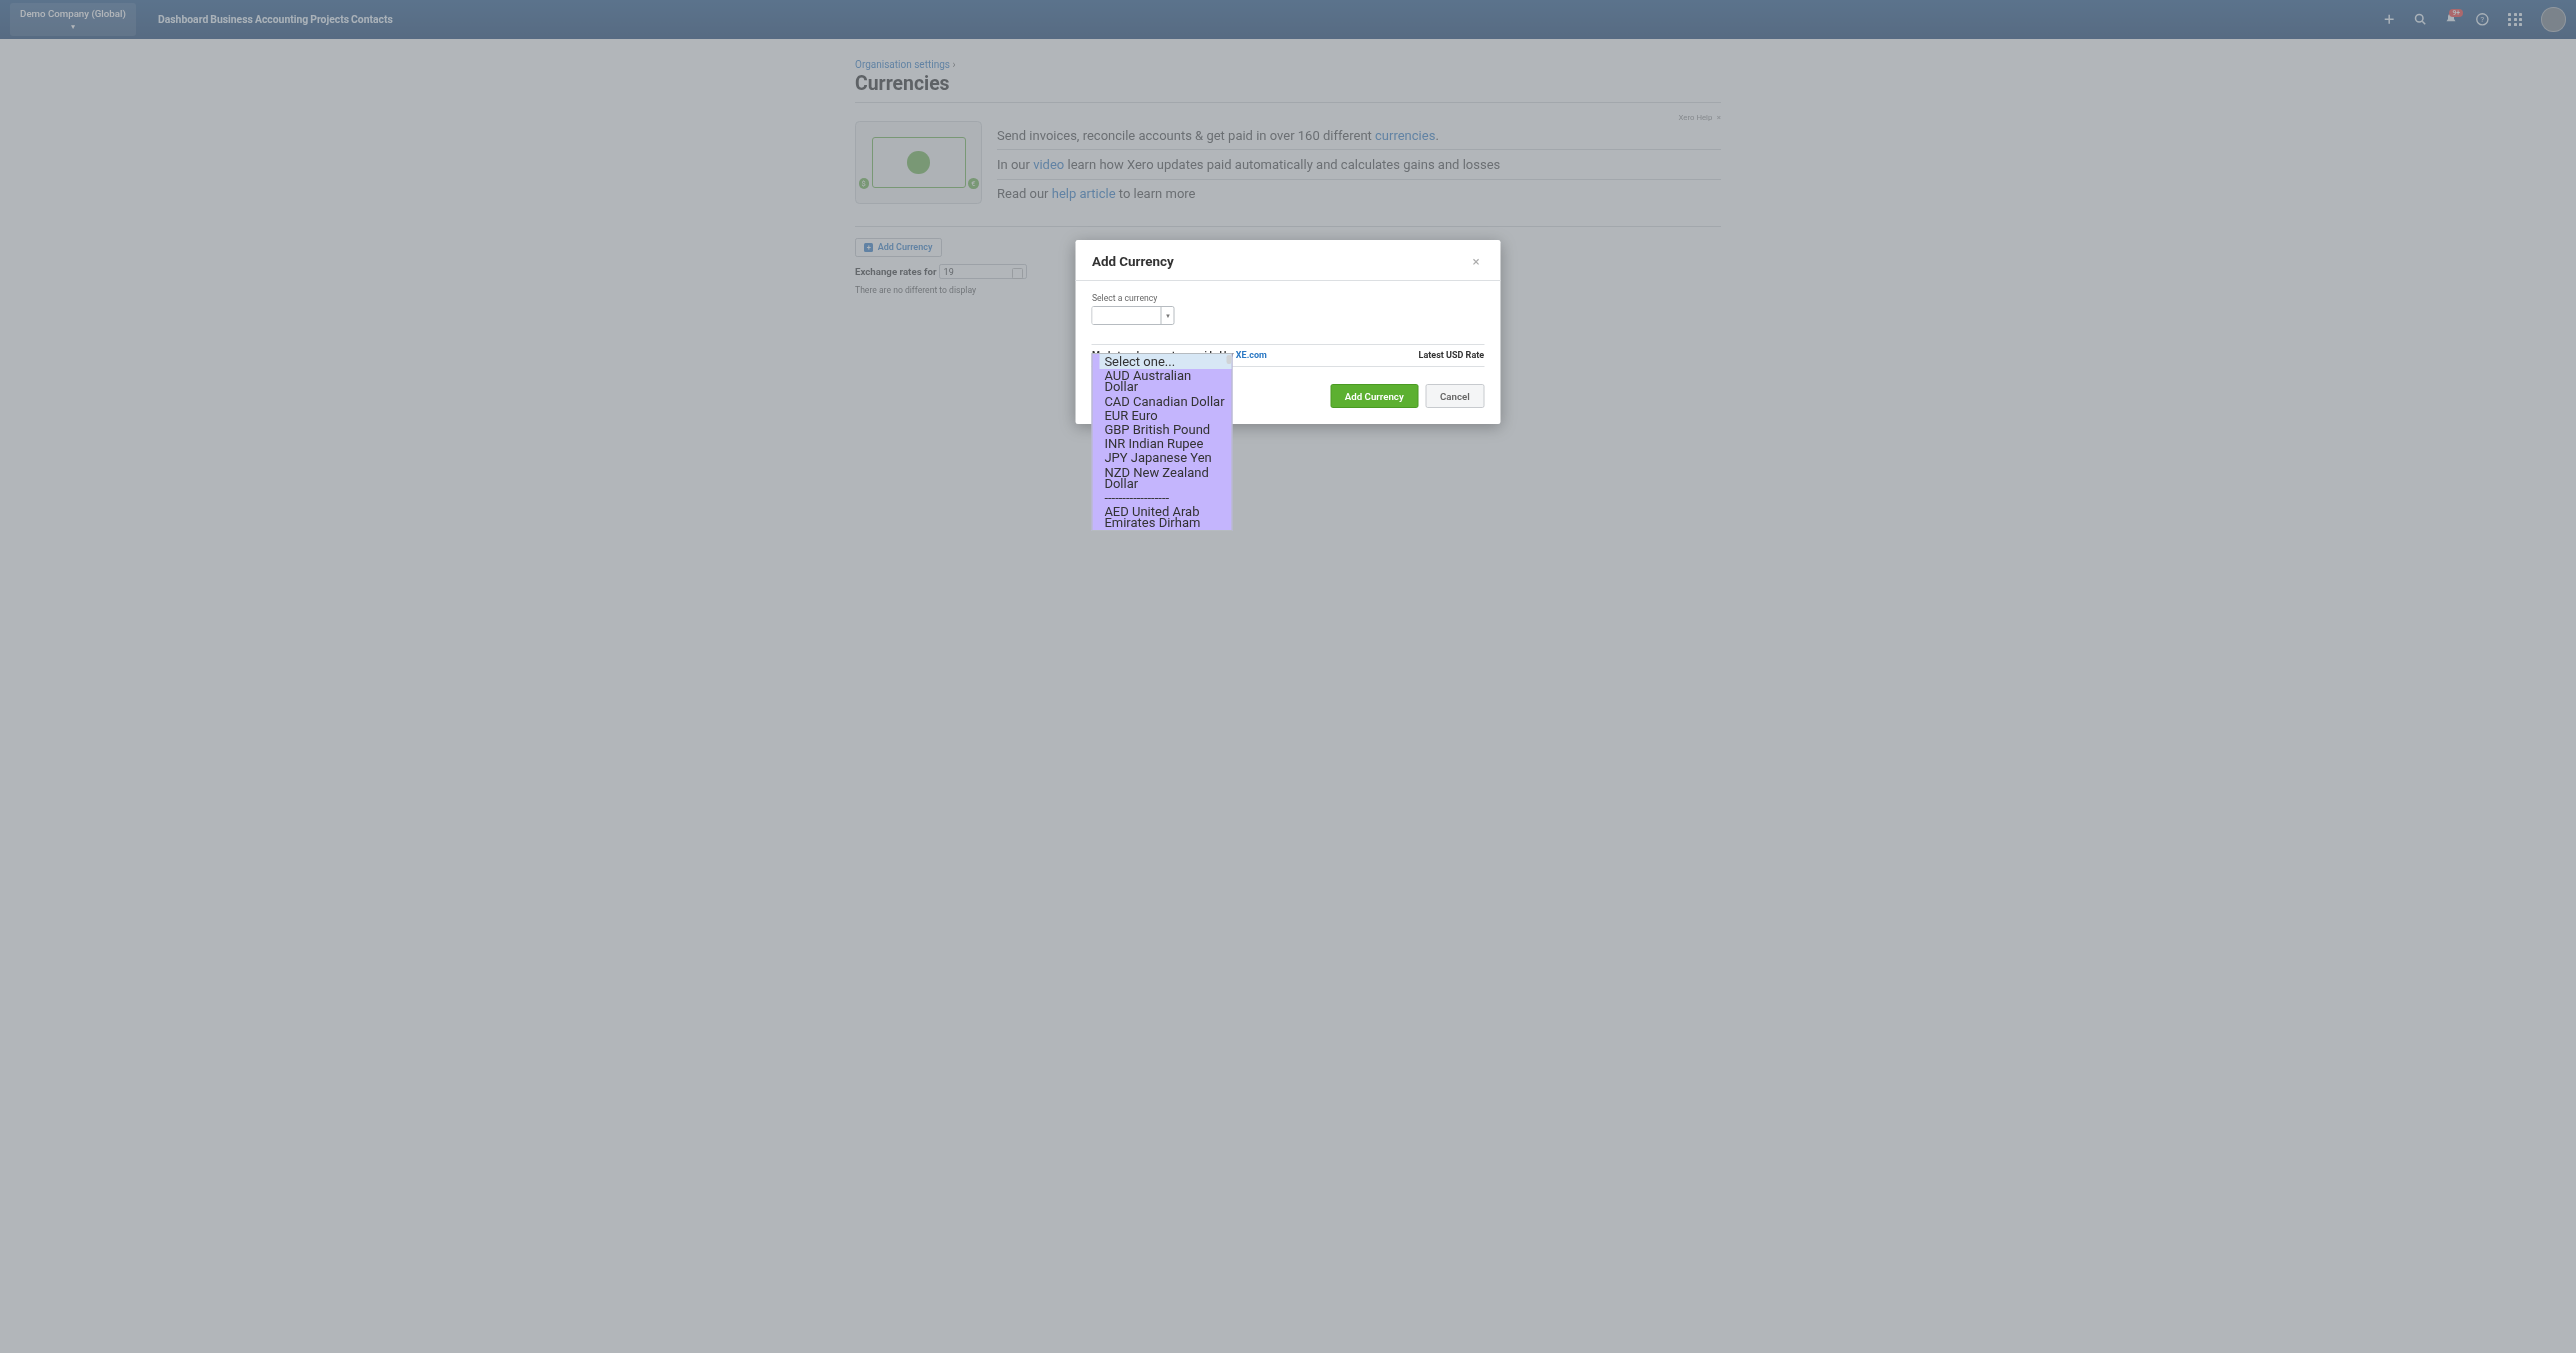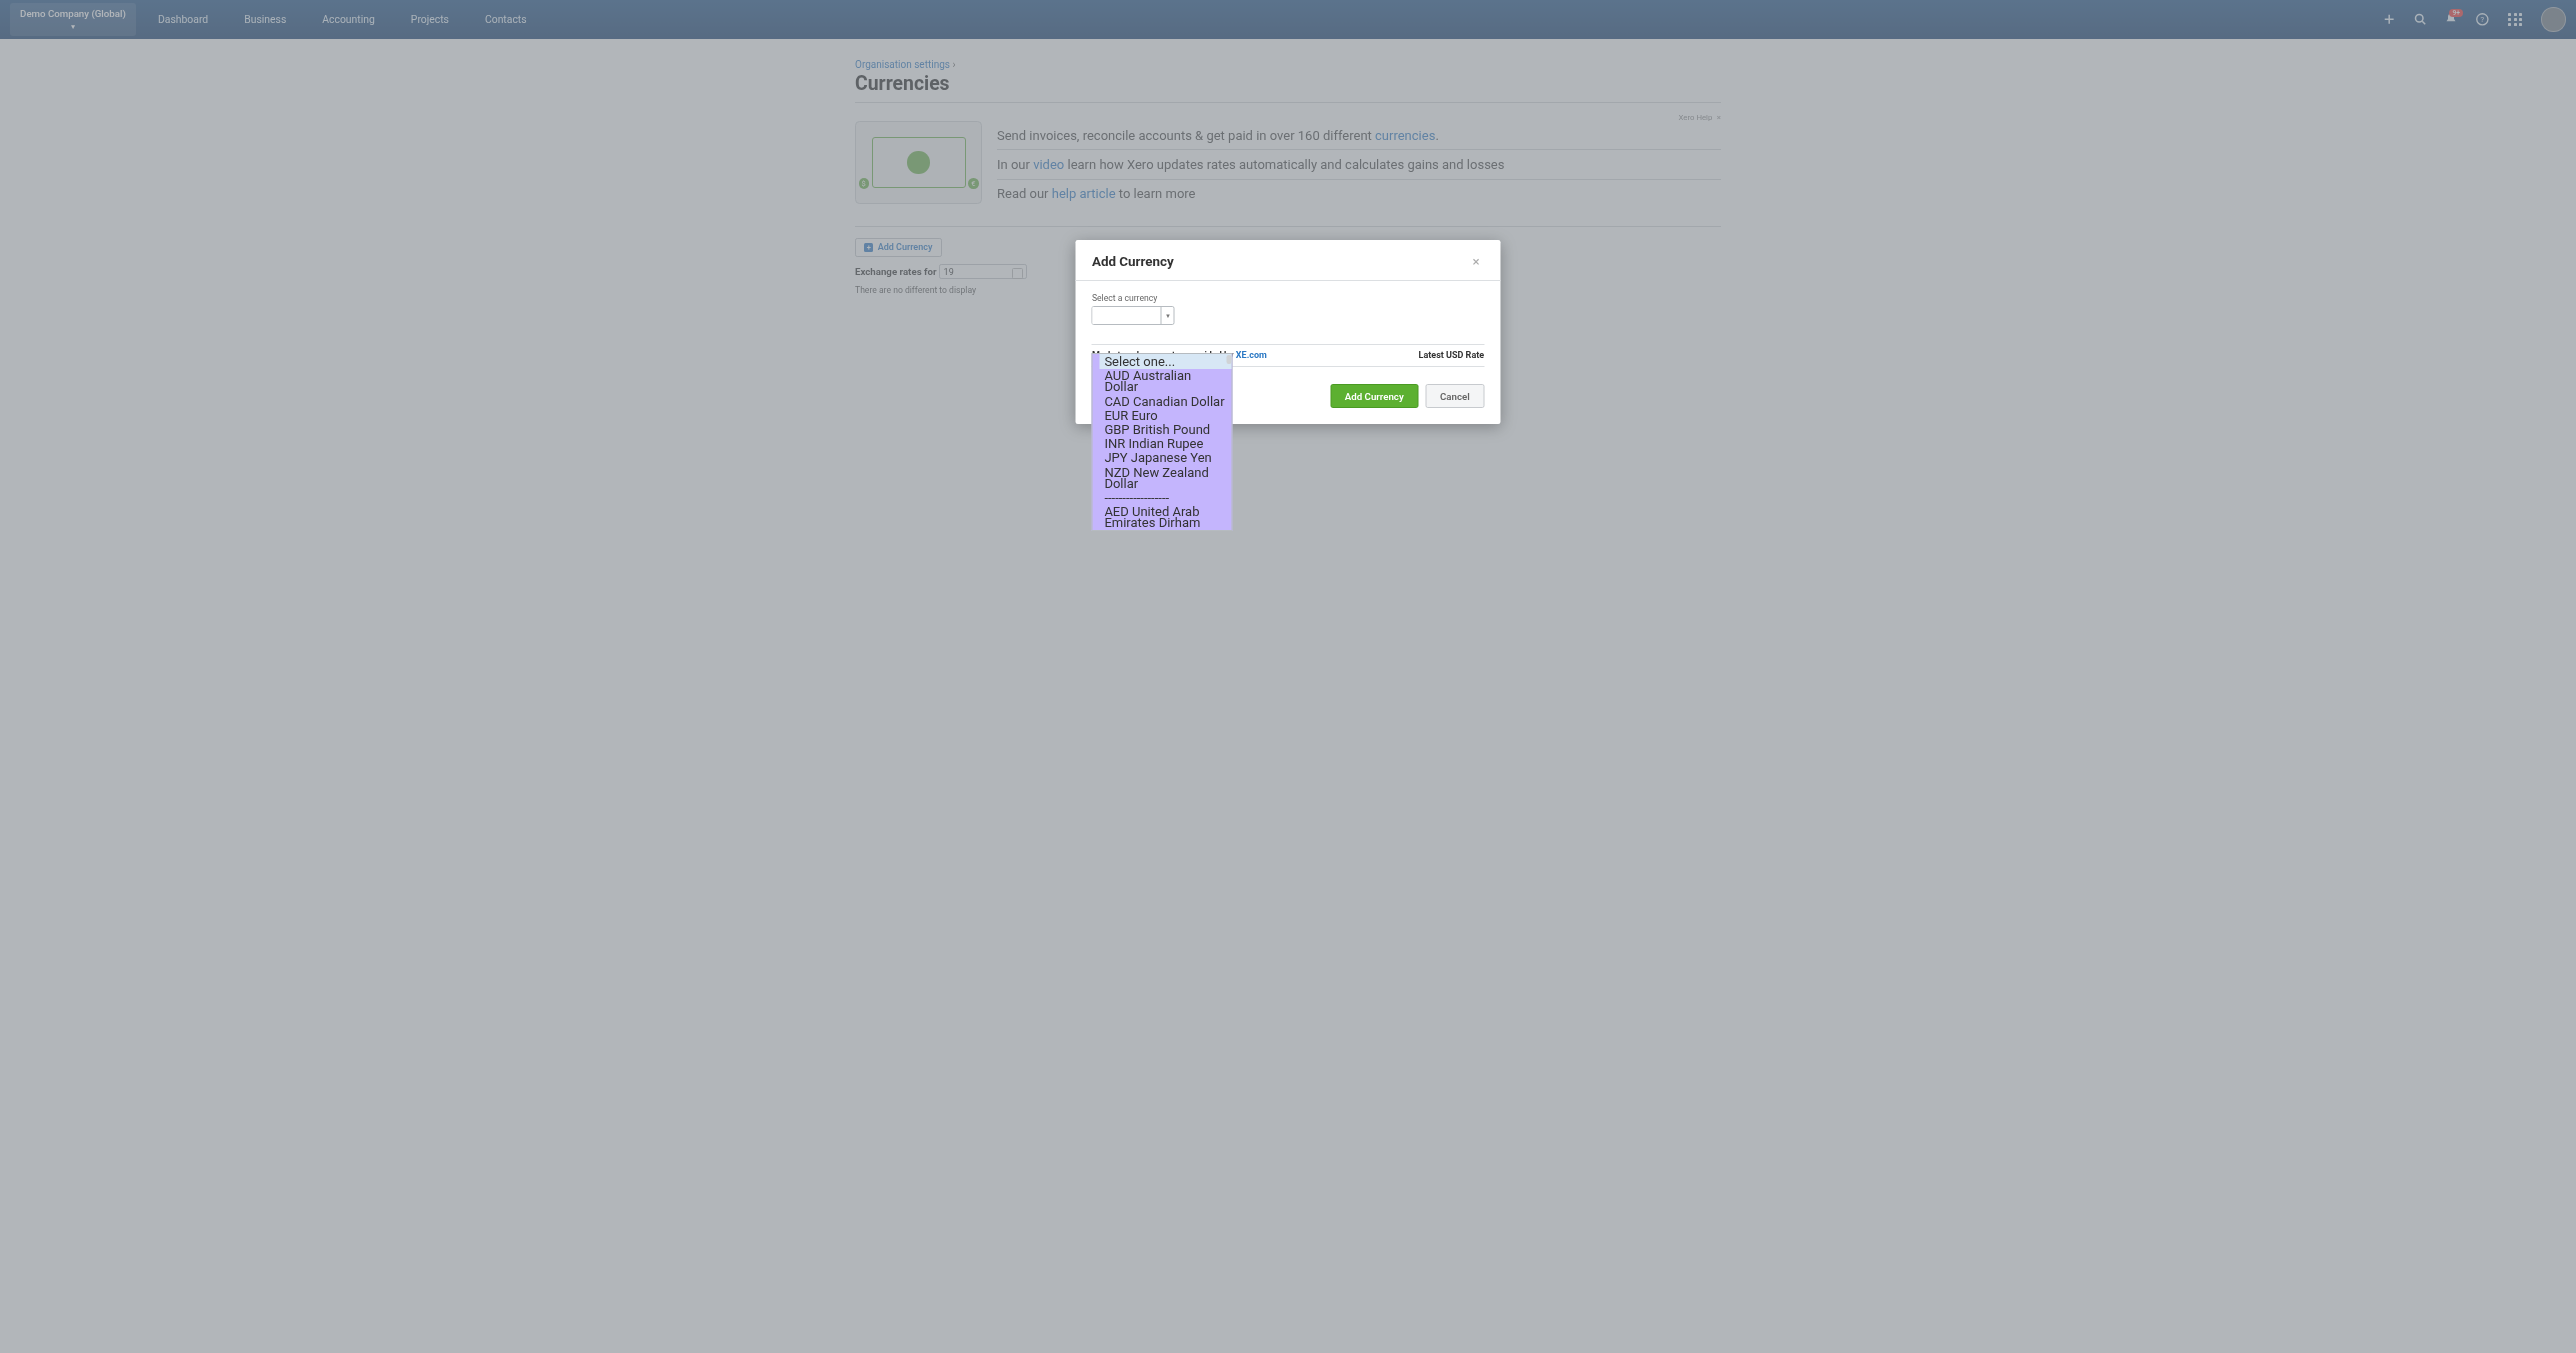--- a/index.html
+++ b/index.html
@@ -1,19 +1,19 @@
 <!DOCTYPE html>
 <html><head>
 <meta charset="utf-8">
 <style>
 html,body{margin:0;padding:0;font-family:-apple-system,BlinkMacSystemFont,"Segoe UI",Roboto,Arial,sans-serif;font-size:9.7px;color:#333;background:#fff;overflow:hidden;}
 .topbar{height:39px;background:#0d3b66;background:linear-gradient(#1c5087,#113b6d);display:flex;align-items:center;color:#fff;padding:0 10.4px;}
 .org-btn{background:rgba(255,255,255,0.12);padding:5.2px 9.7px;border-radius:3px;display:flex;align-items:center;gap:4.5px;font-size:9.7px;font-weight:500;flex-direction:column;}
 .org-btn .chev{font-size:6.7px;}
-.nav{display:flex;gap:36px;margin-left:22.4px;font-size:10.4px;font-weight:400;color:#e9f3fb;text-align:right;}
+.nav{display:flex;gap:2px;margin-left:22.4px;font-size:10.4px;font-weight:700;color:#e9f3fb;text-align:right;}
 .nav span{cursor:pointer;}
 .spacer{flex:1;}
 .icons{display:flex;align-items:center;gap:19.4px;}
 .icons .ic{position:relative;color:#e9f3fb;line-height:1;}
 .icons svg{display:block;}
 .badge{position:absolute;top:-4.5px;right:-6px;background:#e33;color:#fff;font-size:6.7px;font-weight:600;padding:0.7px 3px;border-radius:6px;}
 .waffle{display:grid;grid-template-columns:repeat(3,3px);grid-template-rows:repeat(3,3px);gap:2.2px;}
 .waffle span{background:#e9f3fb;width:3px;height:3px;border-radius:0.4px;}
 .avatar{width:22.4px;height:22.4px;border-radius:50%;background:#6e7a85;border:0.7px solid rgba(255,255,255,.4);}
 .page{max-width:866px;margin:7.5px auto 0;padding:0 7.5px;}
@@ -139,21 +139,21 @@
       <div class="note-inner">
         <div class="circle"></div>
         <div class="corner cl">$</div>
         <div class="corner cr">€</div>
       </div>
     </div>
     <div class="help-line">
       <span>Send invoices, reconcile accounts &amp; get paid in over 160 different </span><a href="#">currencies</a><span>.</span>
     </div>
     <div class="help-line">
-      <span>In our </span><a href="#">video</a><span> learn how Xero updates rates automatically and calculates gains and losses</span>
+      <span>In our </span><a href="#">video</a><span> learn how Xero updates paid automatically and calculates gains and losses</span>
     </div>
     <div class="help-line">
       <span>Read our </span><a href="#">help article</a><span> to learn more</span>
     </div>
   </div>
 
   <div class="add-curr-btn">
     <span class="plus-ic">+</span>
     <span>Add Currency</span>
   </div>

